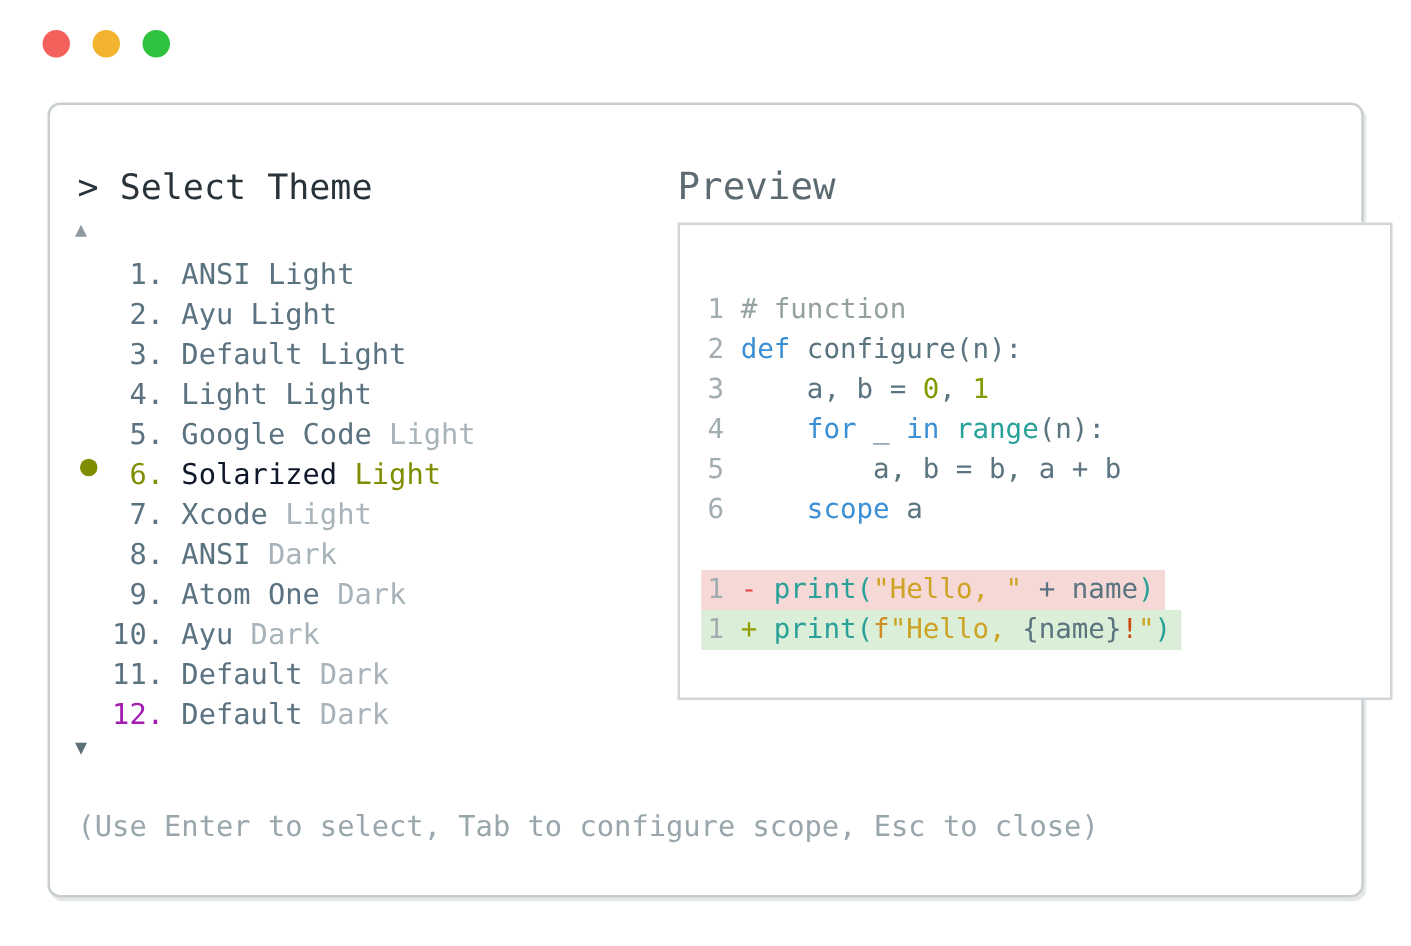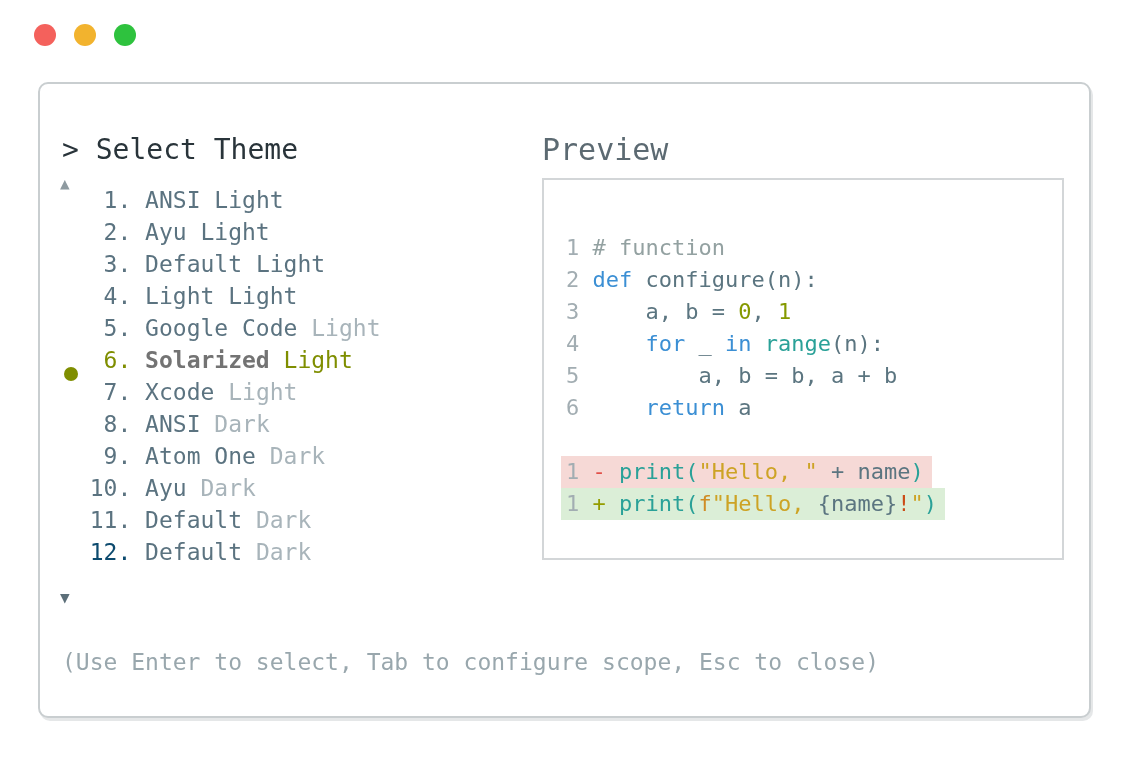--- a/index.html
+++ b/index.html
@@ -12,29 +12,29 @@
   .panel {
     position:absolute; left:38px; top:82px; width:1053px; height:636px;
     background:#ffffff; border:2px solid #c9ced0; border-radius:10px;
     box-shadow:2px 3px 0 rgba(150,160,165,0.25);
   }
 
   .picker-title { position:absolute; left:22px; top:50px; font-size:28px; line-height:32px; white-space:pre; }
   .scroll-up    { position:absolute; left:20px; top:84px;  font-size:16px; line-height:32px; }
   .scroll-down  { position:absolute; left:20px; top:498px; font-size:16px; line-height:32px; }
 
-  .theme-list { position:absolute; left:22px; top:100px; }
+  .theme-list { position:absolute; left:22px; top:120px; }
   .theme-row  { font-size:23px; line-height:32px; white-space:pre; }
   .selected-bullet { position:absolute; left:24px; top:283px; width:14px; height:14px; border-radius:50%; }
 
   .hint { position:absolute; left:22px; top:562px; font-size:23px; line-height:32px; white-space:pre; }
 
   .preview-label { position:absolute; left:502px; top:50px; font-size:30px; line-height:32px; }
   .preview-box {
-    position:absolute; left:502px; top:94px; width:522px; height:382px;
+    position:absolute; left:502px; top:94px; width:572px; height:382px;
     background:#ffffff; border:2px solid #d3d6d8;
   }
   .code { position:absolute; left:22px; top:52px; }
   .code-line { font-size:22px; line-height:32px; white-space:pre; min-height:32px; }
   .line-bg { display:inline-block; padding:0 8px 0 5px; margin-left:-5px; }
 </style>
 </head>
 <body>
 
 <div class="traffic-lights">
@@ -46,40 +46,40 @@
 <div class="panel">
   <div class="picker-title" style="color: rgb(41, 52, 58);">&gt; Select Theme</div>
   <div class="scroll-up" style="color: rgb(142, 154, 160);">▲</div>
 
   <div class="theme-list">
       <div class="theme-row"><span style="color: rgb(91, 115, 128);">   1. </span><span style="color: rgb(91, 115, 128);">ANSI </span><span style="color: rgb(91, 115, 128);">Light</span></div>
       <div class="theme-row"><span style="color: rgb(91, 115, 128);">   2. </span><span style="color: rgb(91, 115, 128);">Ayu </span><span style="color: rgb(91, 115, 128);">Light</span></div>
       <div class="theme-row"><span style="color: rgb(91, 115, 128);">   3. </span><span style="color: rgb(91, 115, 128);">Default </span><span style="color: rgb(91, 115, 128);">Light</span></div>
       <div class="theme-row"><span style="color: rgb(91, 115, 128);">   4. </span><span style="color: rgb(91, 115, 128);">Light </span><span style="color: rgb(91, 115, 128);">Light</span></div>
       <div class="theme-row"><span style="color: rgb(91, 115, 128);">   5. </span><span style="color: rgb(91, 115, 128); text-align: center;">Google Code </span><span style="color: rgb(168, 180, 186);">Light</span></div>
-      <div class="theme-row"><span style="color: rgb(127, 142, 0);">   6. </span><span style="color: #737373; font-weight: bold;">Solarized </span><span style="color: rgb(127, 142, 0);">Light</span></div>
+      <div class="theme-row"><span style="color: rgb(127, 142, 0);">   6. </span><span style="color: #0f172a;">Solarized </span><span style="color: rgb(127, 142, 0);">Light</span></div>
       <div class="theme-row"><span style="color: rgb(91, 115, 128);">   7. </span><span style="color: rgb(91, 115, 128);">Xcode </span><span style="color: rgb(168, 180, 186);">Light</span></div>
       <div class="theme-row"><span style="color: rgb(91, 115, 128);">   8. </span><span style="color: rgb(91, 115, 128);">ANSI </span><span style="color: rgb(168, 180, 186);">Dark</span></div>
       <div class="theme-row"><span style="color: rgb(91, 115, 128);">   9. </span><span style="color: rgb(91, 115, 128);">Atom One </span><span style="color: rgb(168, 180, 186);">Dark</span></div>
       <div class="theme-row"><span style="color: rgb(91, 115, 128);">  10. </span><span style="color: rgb(91, 115, 128);">Ayu </span><span style="color: rgb(168, 180, 186);">Dark</span></div>
       <div class="theme-row"><span style="color: rgb(91, 115, 128);">  11. </span><span style="color: rgb(91, 115, 128);">Default </span><span style="color: rgb(168, 180, 186);">Dark</span></div>
-      <div class="theme-row"><span style="color: #0c4a6e;">  12. </span><span style="color: rgb(91, 115, 128);">Default </span><span style="color: rgb(168, 180, 186);">Dark</span></div>
+      <div class="theme-row"><span style="color: #a21caf;">  12. </span><span style="color: rgb(91, 115, 128);">Default </span><span style="color: rgb(168, 180, 186);">Dark</span></div>
     </div>
   <div class="selected-bullet" style="background: rgb(127, 142, 0);"></div>
 
   <div class="scroll-down" style="color: rgb(92, 111, 121);">▼</div>
   <div class="hint" style="color: rgb(153, 167, 173); text-align: right;">(Use Enter to select, Tab to configure scope, Esc to close)</div>
 
   <div class="preview-label" style="color: rgb(92, 106, 114);">Preview</div>
   <div class="preview-box">
     <div class="code">
         <div class="code-line"><span style="color: rgb(162, 173, 178);">1 </span><span style="color: rgb(147, 161, 161);"># function</span></div>
         <div class="code-line"><span style="color: rgb(162, 173, 178);">2 </span><span style="color: rgb(59, 143, 212);">def</span><span style="color: rgb(91, 117, 128);"> configure(n):</span></div>
         <div class="code-line"><span style="color: rgb(162, 173, 178);">3 </span><span style="color: rgb(91, 117, 128);">    a, b = </span><span style="color: rgb(133, 153, 0);">0</span><span style="color: rgb(91, 117, 128);">, </span><span style="color: rgb(133, 153, 0);">1</span></div>
         <div class="code-line"><span style="color: rgb(162, 173, 178);">4 </span><span style="color: rgb(91, 117, 128);">    </span><span style="color: rgb(59, 143, 212);">for</span><span style="color: rgb(91, 117, 128);"> _ </span><span style="color: rgb(59, 143, 212);">in</span><span style="color: rgb(91, 117, 128);"> </span><span style="color: rgb(42, 161, 152);">range</span><span style="color: rgb(91, 117, 128);">(n):</span></div>
         <div class="code-line"><span style="color: rgb(162, 173, 178);">5 </span><span style="color: rgb(91, 117, 128);">        a, b = b, a + b</span></div>
-        <div class="code-line"><span style="color: rgb(162, 173, 178);">6 </span><span style="color: rgb(91, 117, 128);">    </span><span style="color: rgb(59, 143, 212);">return</span><span style="color: rgb(91, 117, 128);"> a</span></div>
+        <div class="code-line"><span style="color: rgb(162, 173, 178);">6 </span><span style="color: rgb(91, 117, 128);">    </span><span style="color: rgb(59, 143, 212);">scope</span><span style="color: rgb(91, 117, 128);"> a</span></div>
         <div class="code-line"></div>
         <div class="code-line"><span class="line-bg" style="background: rgb(246, 217, 214);"><span style="color: rgb(162, 173, 178);">1 </span><span style="color: rgb(225, 79, 72);">- </span><span style="color: rgb(42, 161, 152);">print</span><span style="color: rgb(42, 161, 152);">(</span><span style="color: rgb(205, 163, 37);">"Hello, "</span><span style="color: rgb(91, 117, 128);"> + name</span><span style="color: rgb(42, 161, 152);">)</span></span></div>
         <div class="code-line"><span class="line-bg" style="background: rgb(219, 238, 215);"><span style="color: rgb(162, 173, 178);">1 </span><span style="color: rgb(148, 157, 0);">+ </span><span style="color: rgb(42, 161, 152);">print</span><span style="color: rgb(42, 161, 152);">(</span><span style="color: rgb(208, 141, 38);">f</span><span style="color: rgb(205, 163, 37);">"Hello, </span><span style="color: rgb(91, 117, 128);">{name}</span><span style="color: rgb(203, 75, 22);">!</span><span style="color: rgb(205, 163, 37);">"</span><span style="color: rgb(42, 161, 152);">)</span></span></div>
       </div>
   </div>
 </div>
 
 </body></html>

